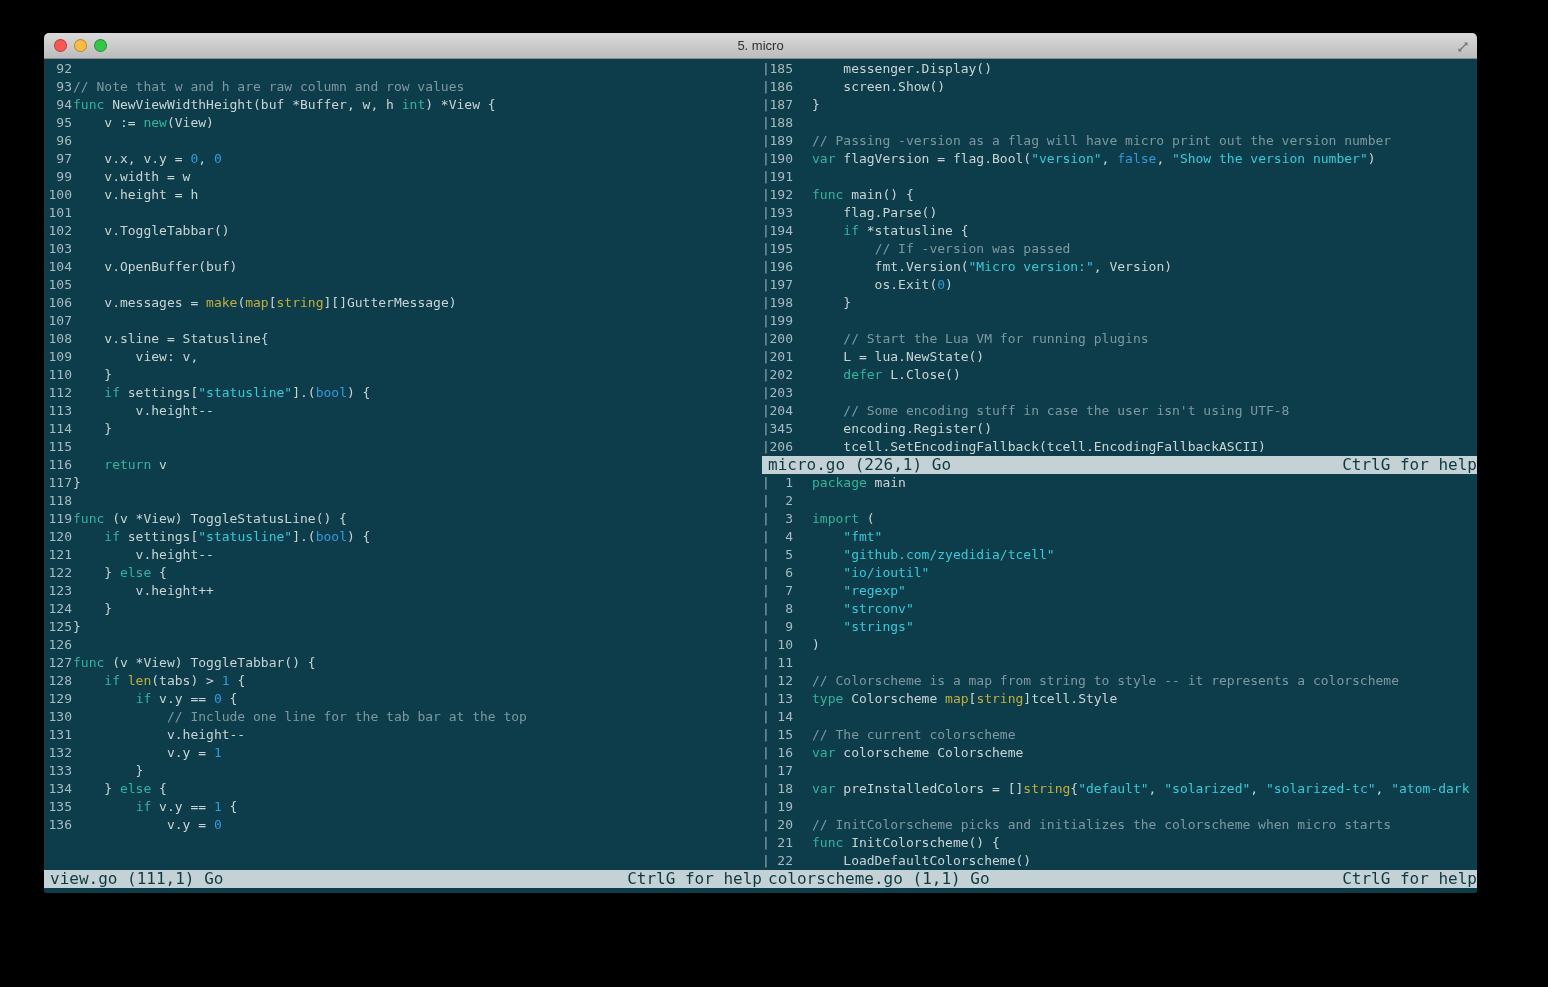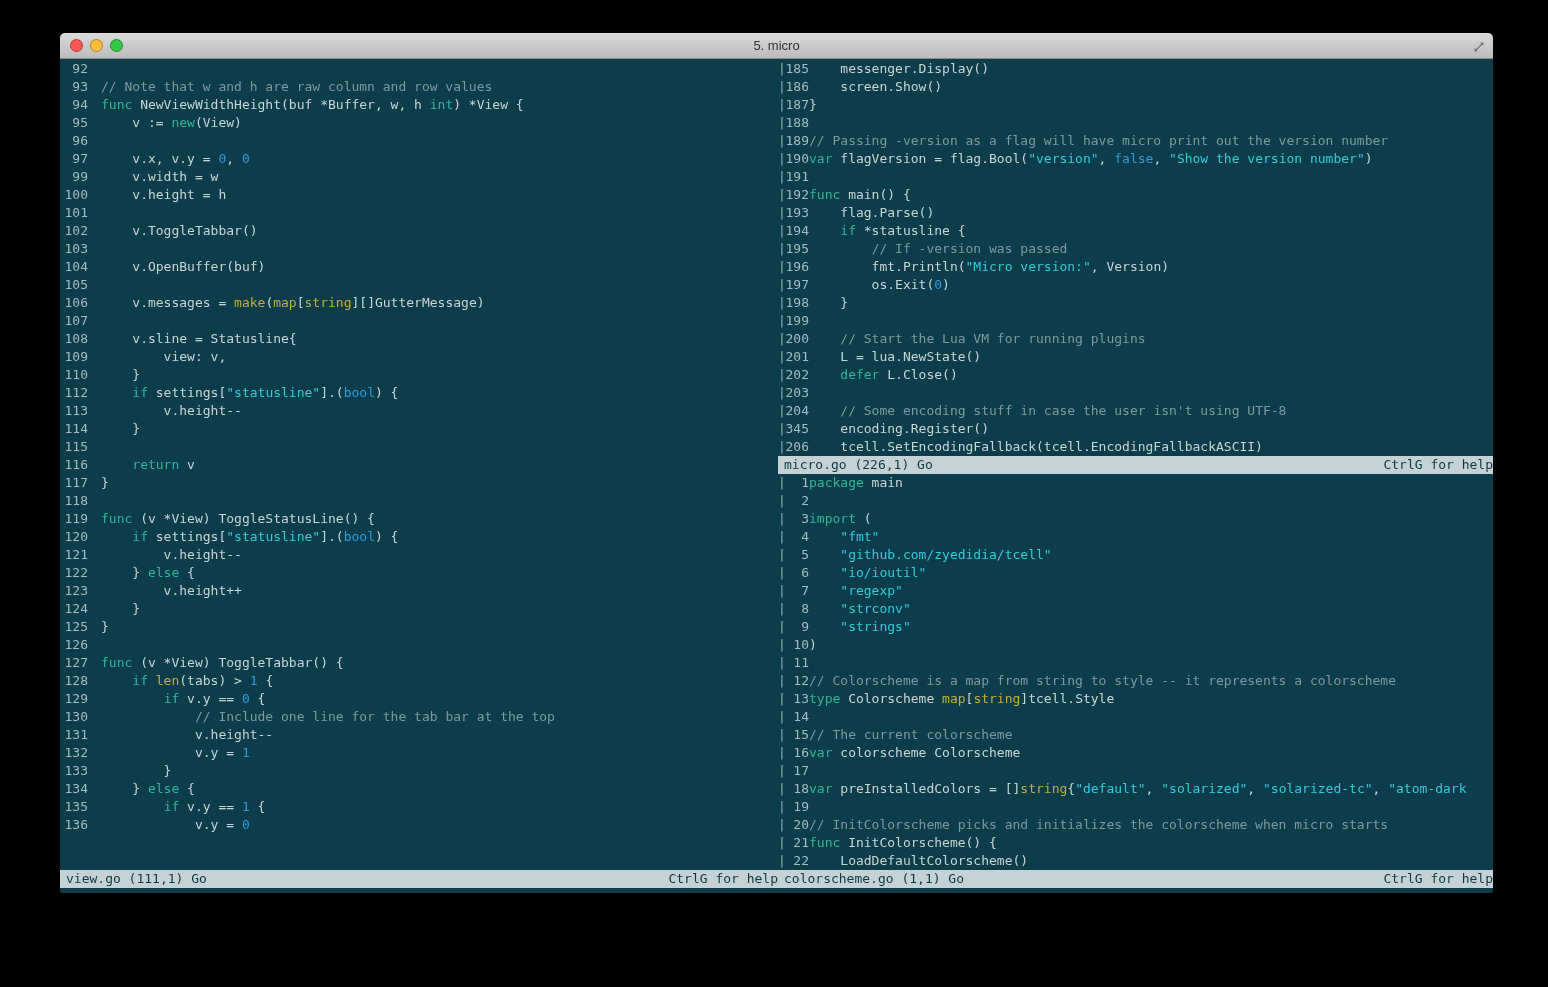--- a/index.html
+++ b/index.html
@@ -6,21 +6,21 @@
     --bg:#0d3d4b; --fg:#c9d4d4; --comment:#7e98a0; --keyword:#2fb59a; --string:#32cbd9;
     --number:#2f9bdb; --builtin:#c3ae3a; --gutter:#a6bac0; --divider:#8fa9b0;
     --cursor:#a3bcc2; --cursor-line-bg:#145062; --statusbar-bg:#c4d2d5; --statusbar-fg:#0e3944;
     --titlebar-top:#dadada; --titlebar-bottom:#bcbcbc; --title-fg:#303030;
     --light-red:#fc5753; --light-yellow:#fdbc40; --light-green:#33c748;
   }
   *{margin:0;padding:0;box-sizing:border-box}
   html,body{background:#000}
   body{width:1548px;height:987px;position:relative;overflow:hidden;
        font-family:"DejaVu Sans Mono",monospace}
-  .window{position:absolute;left:60px;top:33px;width:1433px;height:860px;
+  .window{position:absolute;left:44px;top:33px;width:1433px;height:860px;
           background:var(--bg);border-radius:5px 5px 2px 2px;overflow:hidden;
           box-shadow:0 12px 40px rgba(0,0,0,.7);display:flex;flex-direction:column}
   .titlebar{flex:0 0 26px;height:26px;background:linear-gradient(var(--titlebar-top),var(--titlebar-bottom));
             border-bottom:1px solid #8a8a8a;position:relative;display:flex;align-items:center;justify-content:center}
   .title{font:13px "Liberation Sans",sans-serif;color:var(--title-fg)}
   .lights{position:absolute;left:10px;top:6px;display:flex;gap:7px}
   .light{width:13px;height:13px;border-radius:50%;border:1px solid rgba(0,0,0,.28);cursor:default}
   .light.red{background:var(--light-red)}
   .light.yellow{background:var(--light-yellow)}
   .light.green{background:var(--light-green)}
@@ -29,32 +29,32 @@
   .col-left{width:718px;flex:0 0 718px;display:flex;flex-direction:column;overflow:hidden}
   .col-right{flex:1;display:flex;flex-direction:column;overflow:hidden}
   .pane{overflow:hidden;font-size:13px;line-height:18px}
   .pane-left{height:810px;flex:0 0 810px}
   .pane-topright{height:396px;flex:0 0 396px}
   .pane-bottomright{height:396px;flex:0 0 396px}
   .row{height:18px;display:flex;align-items:flex-start;white-space:pre}
   .row.cur{background:var(--cursor-line-bg)}
   .divch{flex:0 0 7px;width:7px;color:var(--divider);overflow:hidden}
   .gut{flex:0 0 auto;text-align:right;color:var(--gutter)}
-  .pane-left .gut{width:28px;margin-right:13px}
-  .pane-topright .gut,.pane-bottomright .gut{width:24px;margin-right:0}
+  .pane-left .gut{width:28px;margin-right:1px}
+  .pane-topright .gut,.pane-bottomright .gut{width:24px;margin-right:19px}
   .code{flex:0 0 auto;white-space:pre}
   .sg-t{color:var(--fg)}
   .sg-c{color:var(--comment)}
   .sg-k{color:var(--keyword)}
   .sg-s{color:var(--string)}
   .sg-n{color:var(--number)}
   .sg-y{color:var(--builtin)}
   .cursor{display:inline-block;width:8px;height:15px;background:var(--cursor);vertical-align:-3px}
   .sbar{flex:0 0 18px;height:18px;background:var(--statusbar-bg);color:var(--statusbar-fg);
-        font-size:13px;line-height:18px;display:flex;justify-content:space-between;
+        font-size:16px;line-height:18px;display:flex;justify-content:space-between;
         white-space:pre;overflow:hidden}
   .sbar-l{padding-left:6px}
   .sbar-r{padding-right:0}
 </style>
 </head>
 <body>
 
 <div class="window">
   <div class="titlebar">
     <div class="lights">
@@ -129,21 +129,21 @@
           <div class="row"><span class="divch">|</span><span class="gut">186</span><span class="code"><span class="sg-t">    screen.Show()</span></span></div>
           <div class="row"><span class="divch">|</span><span class="gut">187</span><span class="code"><span class="sg-t">}</span></span></div>
           <div class="row"><span class="divch">|</span><span class="gut">188</span><span class="code"></span></div>
           <div class="row"><span class="divch">|</span><span class="gut">189</span><span class="code"><span class="sg-c">// Passing -version as a flag will have micro print out the version number</span></span></div>
           <div class="row"><span class="divch">|</span><span class="gut">190</span><span class="code"><span class="sg-k">var</span><span class="sg-t"> flagVersion = flag.Bool(</span><span class="sg-s">"version"</span><span class="sg-t">, </span><span class="sg-n">false</span><span class="sg-t">, </span><span class="sg-s">"Show the version number"</span><span class="sg-t">)</span></span></div>
           <div class="row"><span class="divch">|</span><span class="gut">191</span><span class="code"></span></div>
           <div class="row"><span class="divch">|</span><span class="gut">192</span><span class="code"><span class="sg-k">func</span><span class="sg-t"> main() {</span></span></div>
           <div class="row"><span class="divch">|</span><span class="gut">193</span><span class="code"><span class="sg-t">    flag.Parse()</span></span></div>
           <div class="row"><span class="divch">|</span><span class="gut">194</span><span class="code"><span class="sg-t">    </span><span class="sg-k">if</span><span class="sg-t"> *statusline {</span></span></div>
           <div class="row"><span class="divch">|</span><span class="gut">195</span><span class="code"><span class="sg-t">        </span><span class="sg-c">// If -version was passed</span></span></div>
-          <div class="row"><span class="divch">|</span><span class="gut">196</span><span class="code"><span class="sg-t">        fmt.Println(</span><span class="sg-s">"Micro version:"</span><span class="sg-t">, Version)</span></span></div>
+          <div class="row"><span class="divch">|</span><span class="gut">196</span><span class="code"><span class="sg-t">        fmt.Version(</span><span class="sg-s">"Micro version:"</span><span class="sg-t">, Version)</span></span></div>
           <div class="row"><span class="divch">|</span><span class="gut">197</span><span class="code"><span class="sg-t">        os.Exit(</span><span class="sg-n">0</span><span class="sg-t">)</span></span></div>
           <div class="row"><span class="divch">|</span><span class="gut">198</span><span class="code"><span class="sg-t">    }</span></span></div>
           <div class="row"><span class="divch">|</span><span class="gut">199</span><span class="code"></span></div>
           <div class="row"><span class="divch">|</span><span class="gut">200</span><span class="code"><span class="sg-t">    </span><span class="sg-c">// Start the Lua VM for running plugins</span></span></div>
           <div class="row"><span class="divch">|</span><span class="gut">201</span><span class="code"><span class="sg-t">    L = lua.NewState()</span></span></div>
           <div class="row"><span class="divch">|</span><span class="gut">202</span><span class="code"><span class="sg-t">    </span><span class="sg-k">defer</span><span class="sg-t"> L.Close()</span></span></div>
           <div class="row"><span class="divch">|</span><span class="gut">203</span><span class="code"></span></div>
           <div class="row"><span class="divch">|</span><span class="gut">204</span><span class="code"><span class="sg-t">    </span><span class="sg-c">// Some encoding stuff in case the user isn't using UTF-8</span></span></div>
           <div class="row"><span class="divch">|</span><span class="gut">345</span><span class="code"><span class="sg-t">    encoding.Register()</span></span></div>
           <div class="row"><span class="divch">|</span><span class="gut">206</span><span class="code"><span class="sg-t">    tcell.SetEncodingFallback(tcell.EncodingFallbackASCII)</span></span></div>

